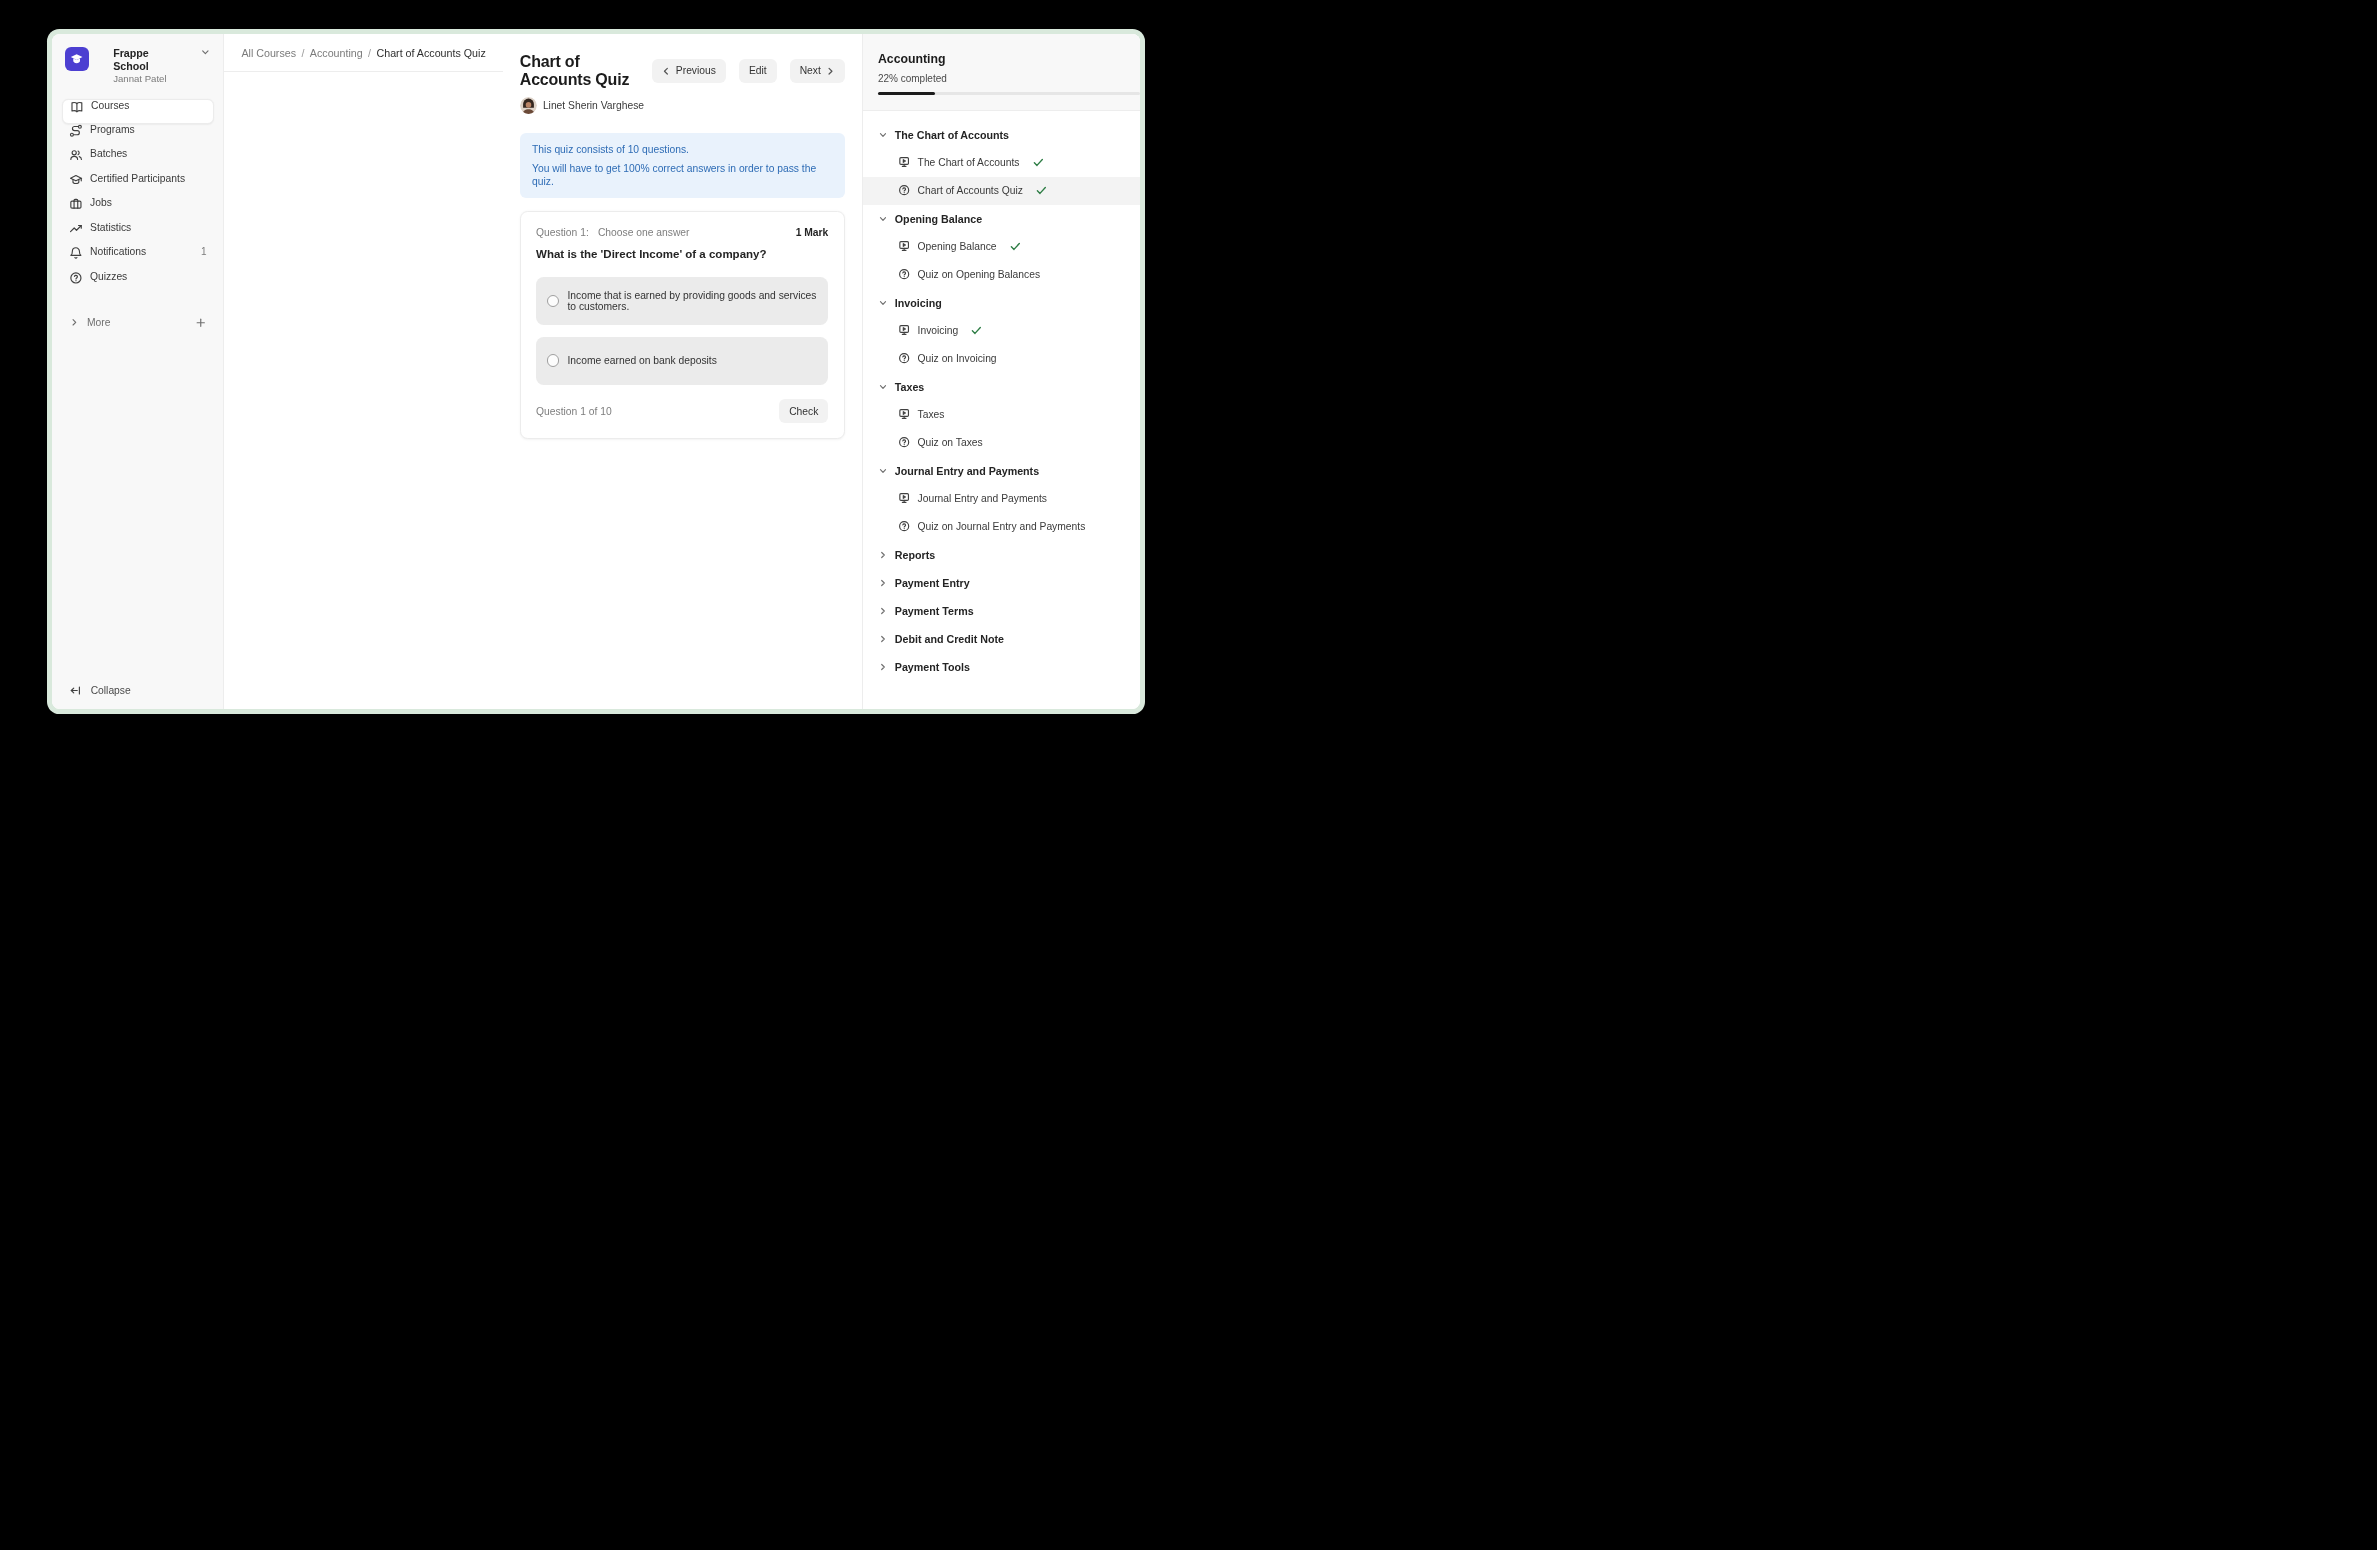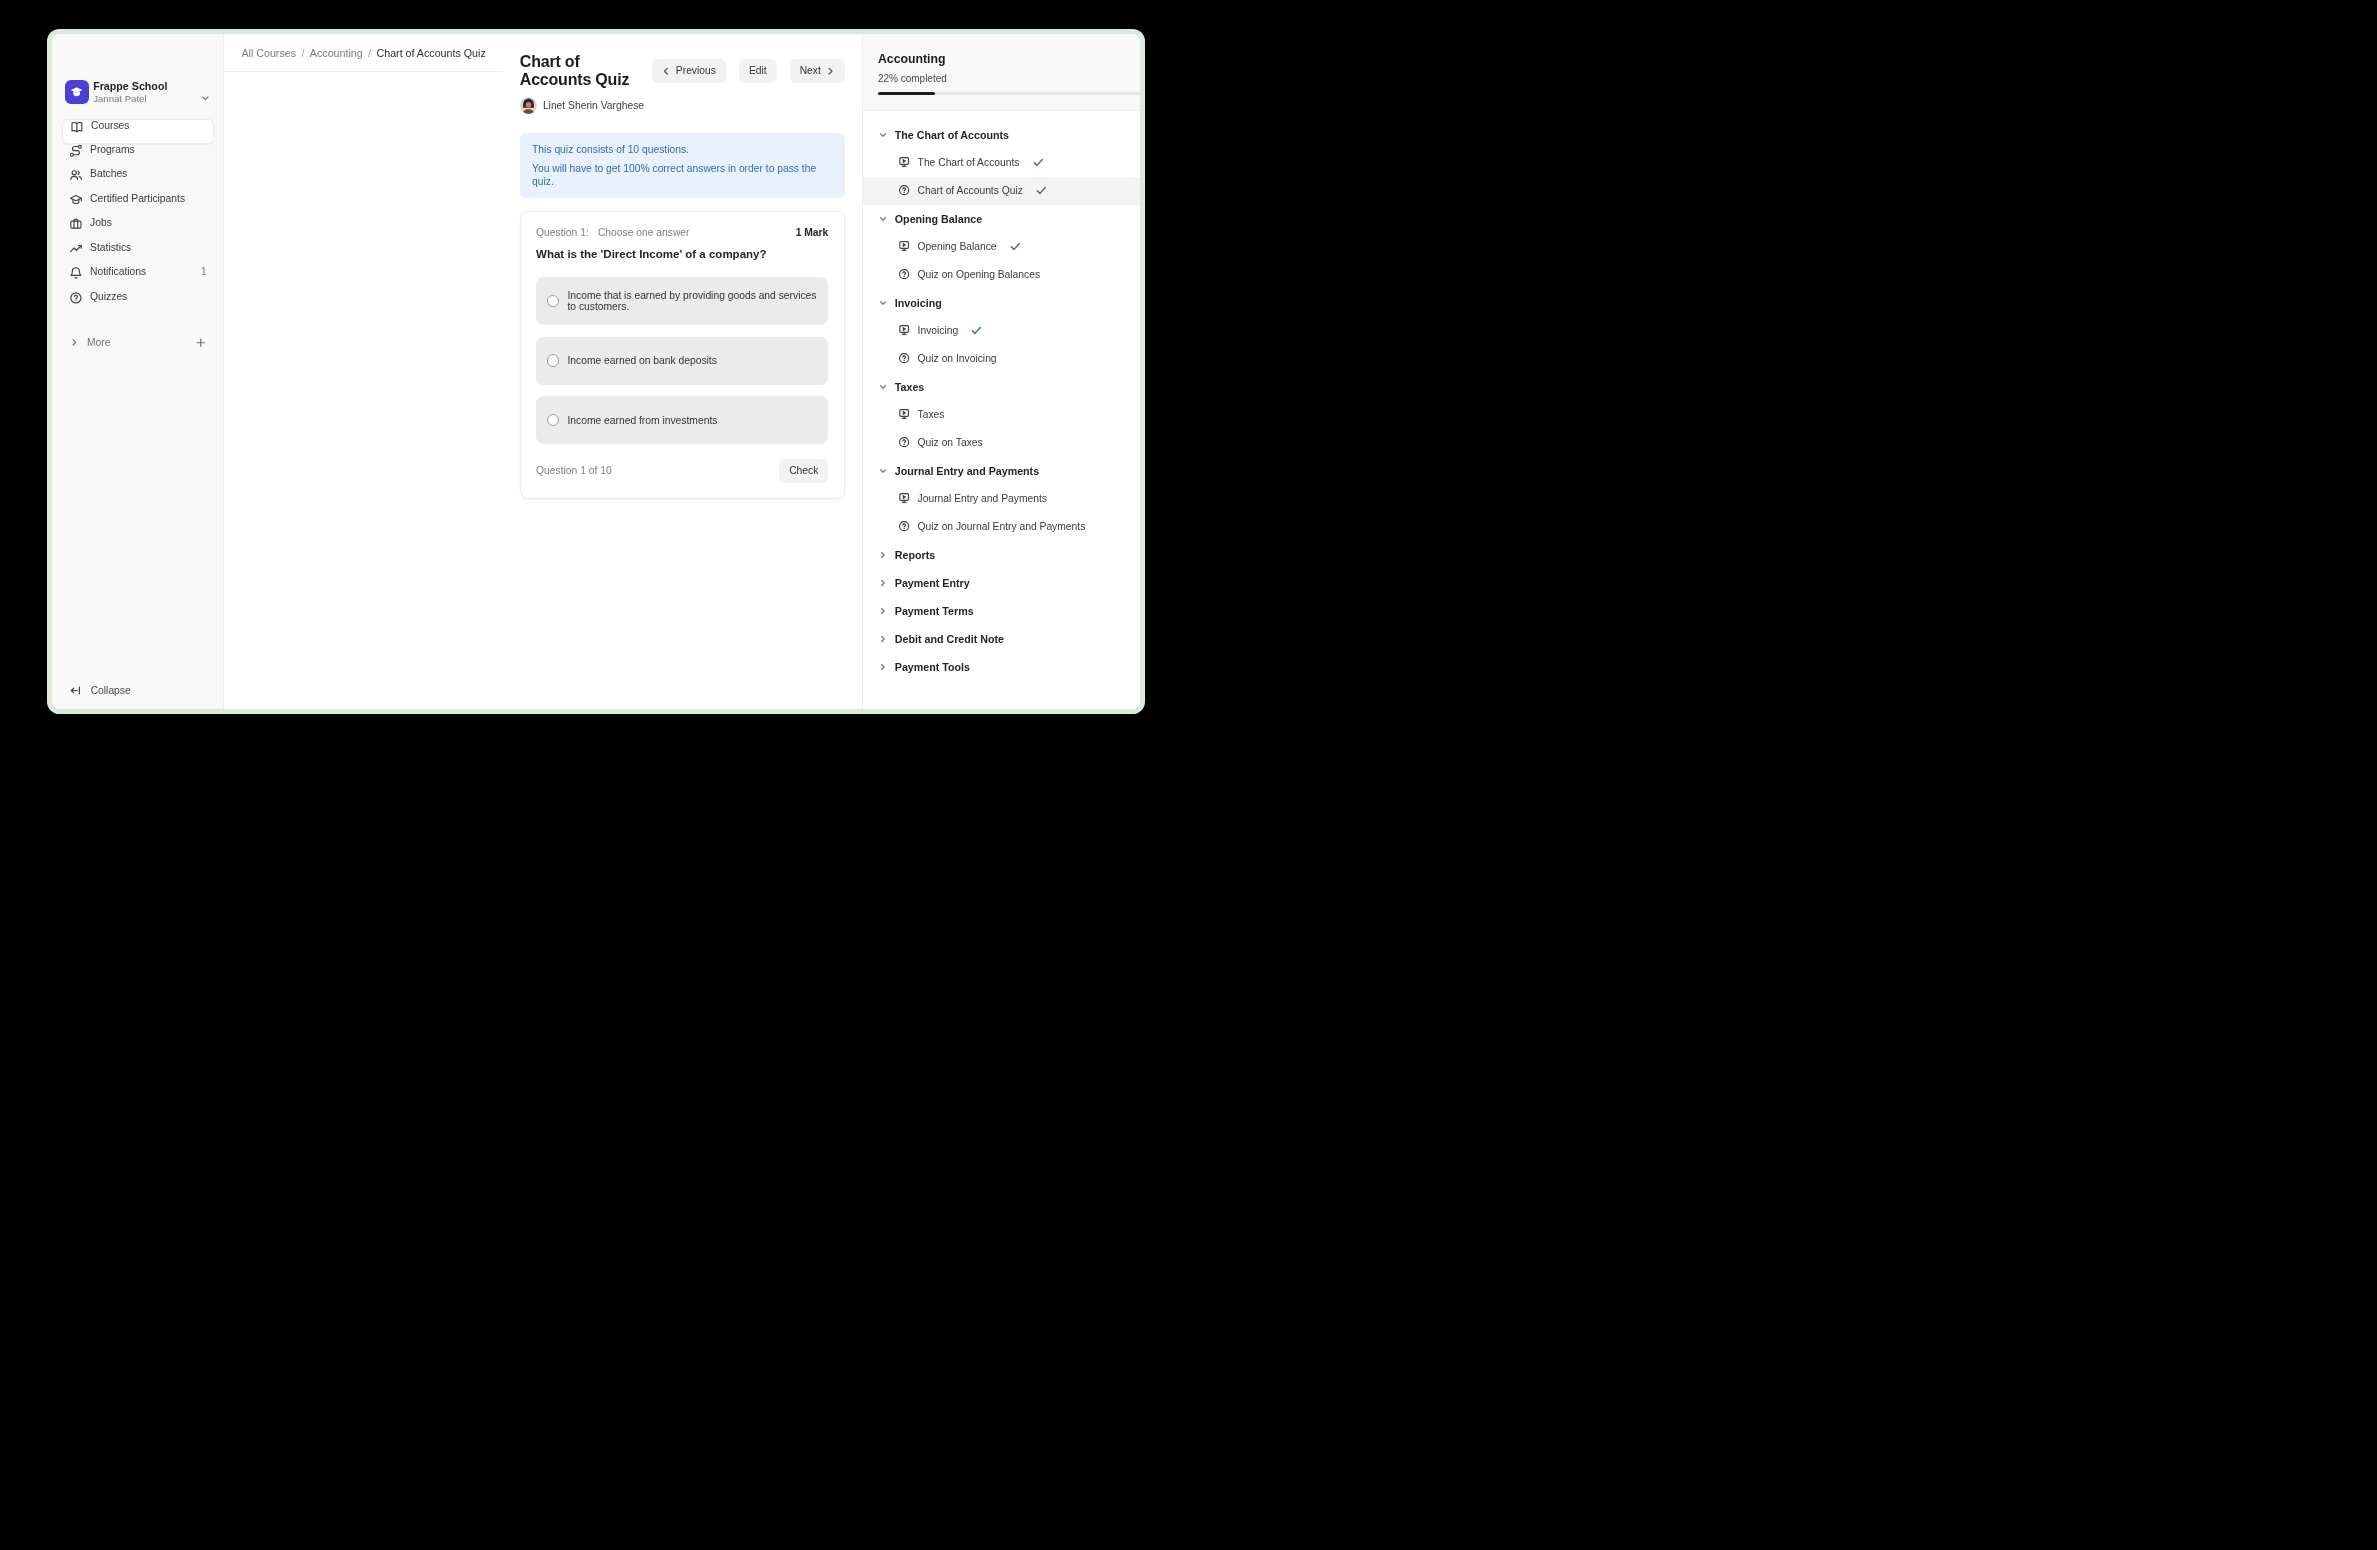--- a/index.html
+++ b/index.html
@@ -12,21 +12,21 @@
   .frame{
     position:absolute;left:47px;top:29px;width:1098px;height:685px;
     background:#d9e9dc;border-radius:12.3px;padding:5.4px;
     box-shadow:0 7.7px 31px rgba(0,0,0,.55);box-sizing:border-box;
   }
   .window{width:100%;height:100%;background:#fff;border-radius:7.7px;overflow:hidden;display:flex;}
 
   
   .sidebar{width:172px;flex:none;background:#f8f8f8;border-right:0.8px solid #ededed;
     position:relative;padding:10.7px 9.2px;box-sizing:border-box;}
-  .ws-head{display:flex;align-items:flex-end;gap:4px;padding:1.5px 3.1px;cursor:pointer;margin-top:33px;}
+  .ws-head{display:flex;align-items:flex-start;gap:24px;padding:1.5px 3.1px;cursor:pointer;}
   .logo{width:24.5px;height:24.5px;border-radius:6.1px;background:#4c3fd1;display:flex;align-items:center;justify-content:center;}
   .ws-names{flex:1;min-width:0;}
   .ws-title{font-size:10.7px;font-weight:700;color:#242424;line-height:13px;}
   .ws-user{font-size:9.6px;color:#7a7a7a;line-height:11.5px;}
   .nav{margin-top:13.8px;}
   .nav-item{height:24.5px;display:flex;align-items:flex-start;gap:7px;padding:0 7.7px;
     font-size:10.3px;color:#3a3a3a;border-radius:6.1px;box-sizing:border-box;cursor:pointer;}
   .nav-item.active{background:#fff;border:0.8px solid #ececec;box-shadow:0 0.8px 1.5px rgba(0,0,0,.05);}
   .nav-badge{margin-left:auto;color:#7c7c7c;font-size:10px;}
   .nav-item .plus{margin-left:auto;}
@@ -265,24 +265,20 @@
 
           <div class="options">
             <div class="option">
               <span class="radio"></span>
               <span>Income that is earned by providing goods and services to customers.</span>
             </div>
             <div class="option">
               <span class="radio"></span>
               <span>Income earned on bank deposits</span>
             </div>
-            <div class="option">
-              <span class="radio"></span>
-              <span>Income earned from investments</span>
-            </div>
           </div>
 
           <div class="card-foot">
             <span class="q-progress">Question 1 of 10</span>
             <button class="btn">
               <span>Check</span>
             </button>
           </div>
         </div>
       </div>

